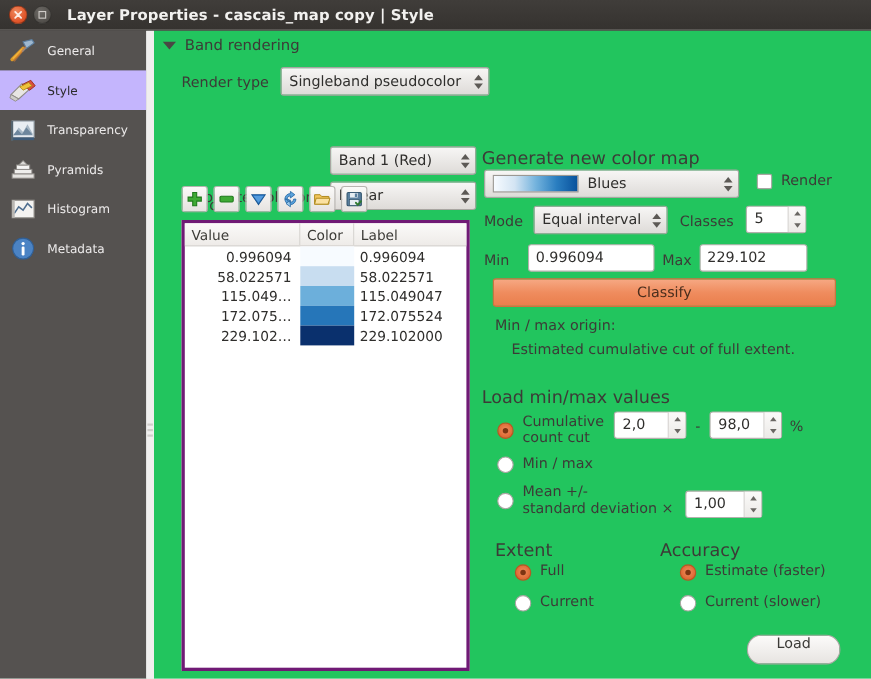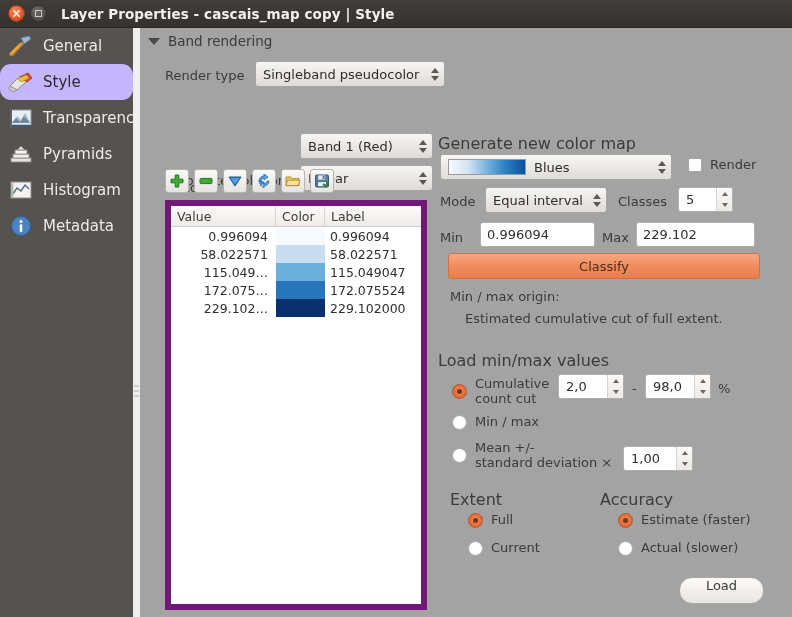--- a/index.html
+++ b/index.html
@@ -34,21 +34,21 @@
     letter-spacing: .1px;
   }
 
   
   .sidebar {
     position: absolute; left: 0; top: 28px; width: 133px; height: 589px;
     background: #555250;
   }
   .side-item {
     height: 36px; display: flex; align-items: center; padding-left: 8px;
-    color: #eceaea; font-size: 15px; gap: 9px; border-radius: 11px;
+    color: #eceaea; font-size: 11px; gap: 9px;
   }
   .side-item.sel { background: #c4b5fd; color: #2b2b2b; }
   .side-ico { width: 26px; height: 26px; position: relative; flex: 0 0 26px; }
   .side-label { white-space: nowrap; }
 
   
   .ic-hammer, .ic-brush, .ic-trans, .ic-pyr, .ic-hist, .ic-meta { width:26px; height:26px; display:block; }
 
   
   .splitcol {
@@ -57,21 +57,21 @@
   }
   .splithandle {
     position: absolute; left: 0px; top: 352px; width: 7px; height: 22px;
     display: flex; flex-direction: column; justify-content: center; gap: 3px;
   }
   .splithandle i { display: block; height: 2px; background: #cfcdca; margin: 0 1px; }
 
   
   .content {
     position: absolute; left: 140px; top: 28px; width: 652px; height: 589px;
-    background: #a3a3a3;
+    background: #22c55e;
   }
 
   .grouphdr {
     position: absolute; left: 8px; top: 5px;
     display: flex; align-items: center; gap: 8px;
     font-size: 13.5px; color: #3c3b37;
   }
   .tri { width: 0; height: 0; border-left: 6px solid transparent;
          border-right: 6px solid transparent; border-top: 7px solid #4a4744; }
 
@@ -110,21 +110,21 @@
   .sar-d { width:0;height:0;border-left:3.5px solid transparent;border-right:3.5px solid transparent;border-top:4px solid #6a6763; }
 
   
   .tbar { position: absolute; display: flex; gap: 5px; }
   .tbtn { width: 24px; height: 24px; border: 1px solid #b7b4b0; border-radius: 3px;
           background: linear-gradient(to bottom,#fbfaf9,#e6e3e0);
           display:flex; align-items:center; justify-content:center; }
 
   
   .tablebox {
-    position: absolute; background: #ffffff; border: 6px solid #701a75;
+    position: absolute; background: #ffffff; border: 3px solid #701a75;
   }
   .thead { display: flex; height: 21px;
            background: linear-gradient(to bottom,#fbfaf9,#eeebe8);
            border-bottom: 1px solid #cfccc8; }
   .th { font-size: 12.5px; color: #3c3b37; padding-left: 6px;
         display:flex; align-items:center; border-right: 1px solid #d8d5d2; }
   .th:last-child { border-right: none; }
   .trow { display: flex; height: 18px; align-items: stretch; }
   .cv { font-size: 12.5px; color: #2f2e2c; display:flex; align-items:center;
         justify-content: flex-end; padding-right: 8px; }
@@ -424,21 +424,21 @@
             <i class="sar-d"></i>
           </div>
       </span>
     </div>
 
     <div class="lbl" style="left:300px; top:202px;">Min</div>
     <div class="field" style="left:340px; top:194px; width:115px;">
       <span>0.996094</span>
     </div>
     <div class="lbl" style="left:462px; top:202px;">Max</div>
-    <div class="field" style="left:496px; top:194px; width:119px;">
+    <div class="field" style="left:496px; top:194px; width:98px;">
       <span>229.102</span>
     </div>
 
     <div class="btn-classify" style="left:308px; top:225px; width:312px; height:26px;">
       <span>Classify</span>
     </div>
 
     <div class="lbl" style="left:310px; top:261px;">Min / max origin:</div>
     <div class="lbl" style="left:325px; top:283px;">Estimated cumulative cut of full extent.</div>
 
@@ -516,21 +516,21 @@
 
     <div class="sectionlbl" style="left:460px; top:462px;">Accuracy</div>
     <div class="rowline" style="left:478px; top:485px;">
       <span class="radio on">
           <i></i>
         </span>
       <span class="rl-txt">Estimate (faster)</span>
     </div>
     <div class="rowline" style="left:478px; top:513px;">
       <span class="radio"></span>
-      <span class="rl-txt">Actual (slower)</span>
+      <span class="rl-txt">Current (slower)</span>
     </div>
 
     <div class="btn-plain" style="left:539px; top:549px; width:85px; height:27px;">
       <span>Load</span>
     </div>
 
   </div>
 </div>
 
 </body></html>

